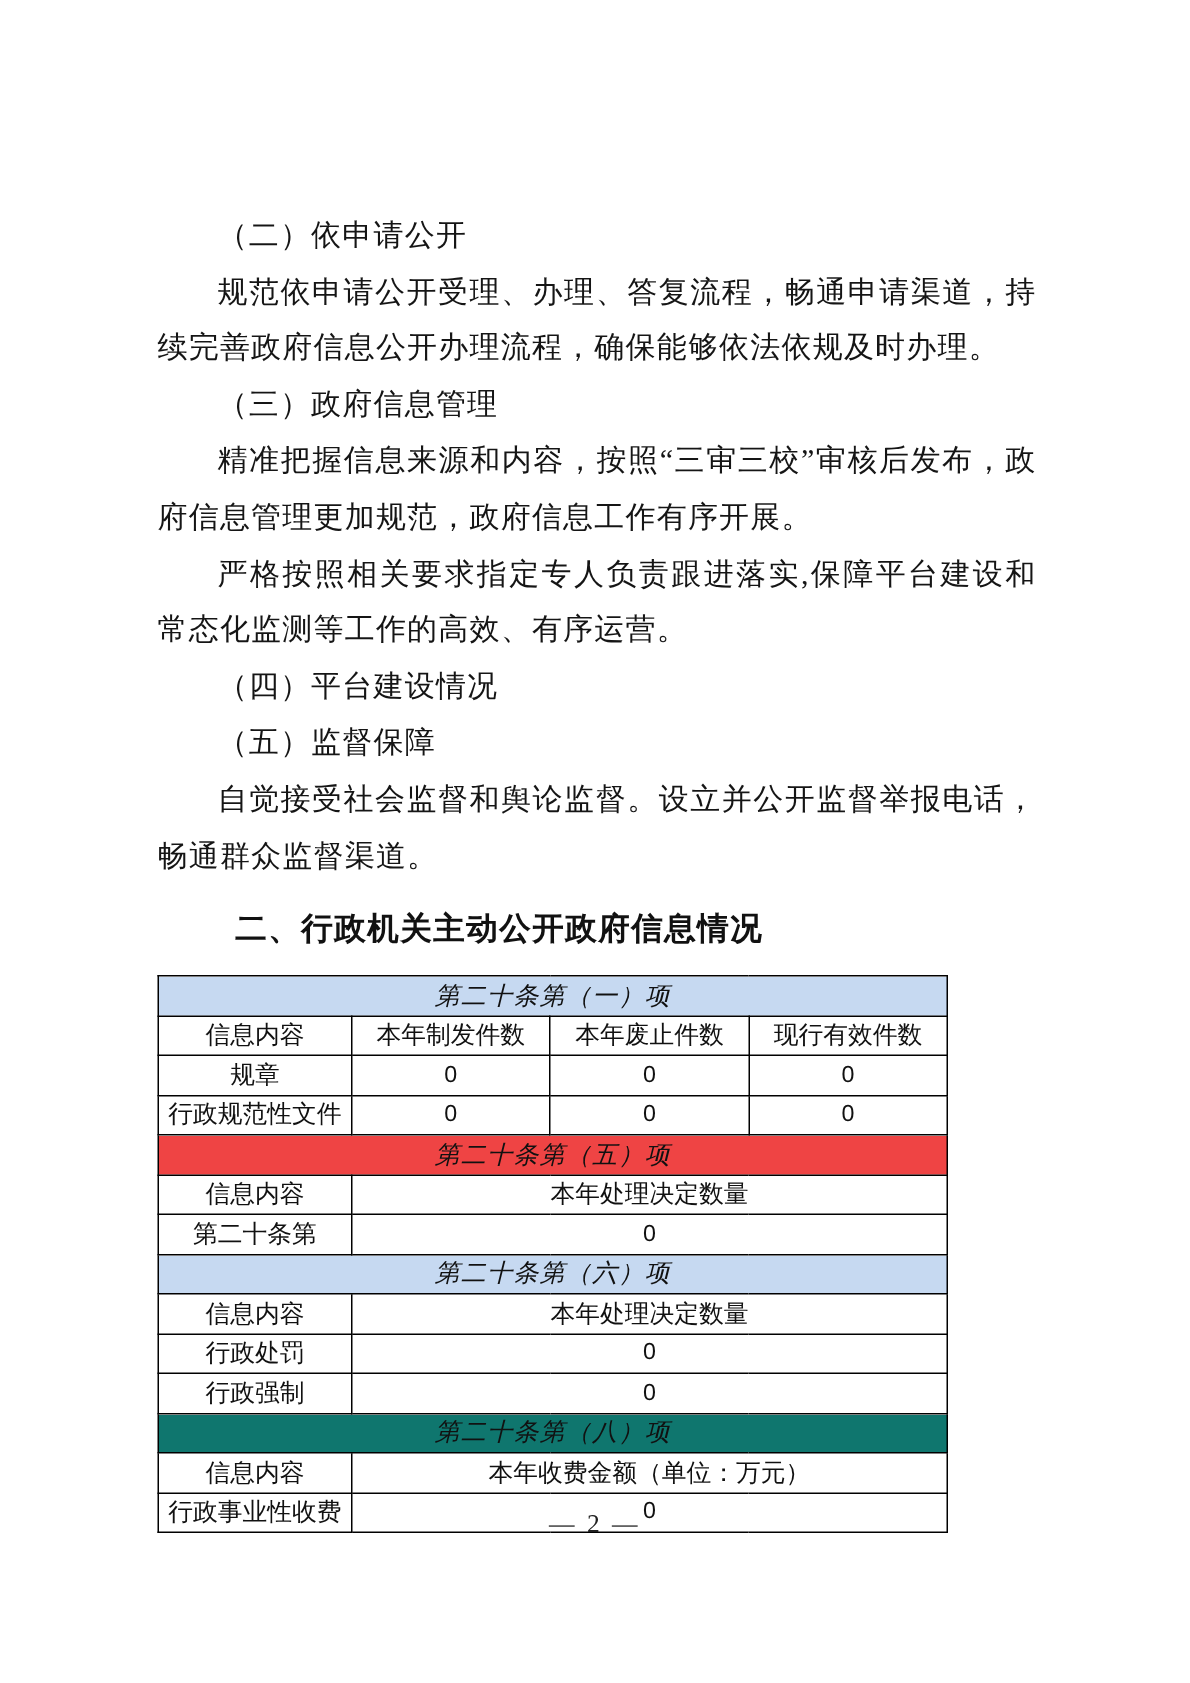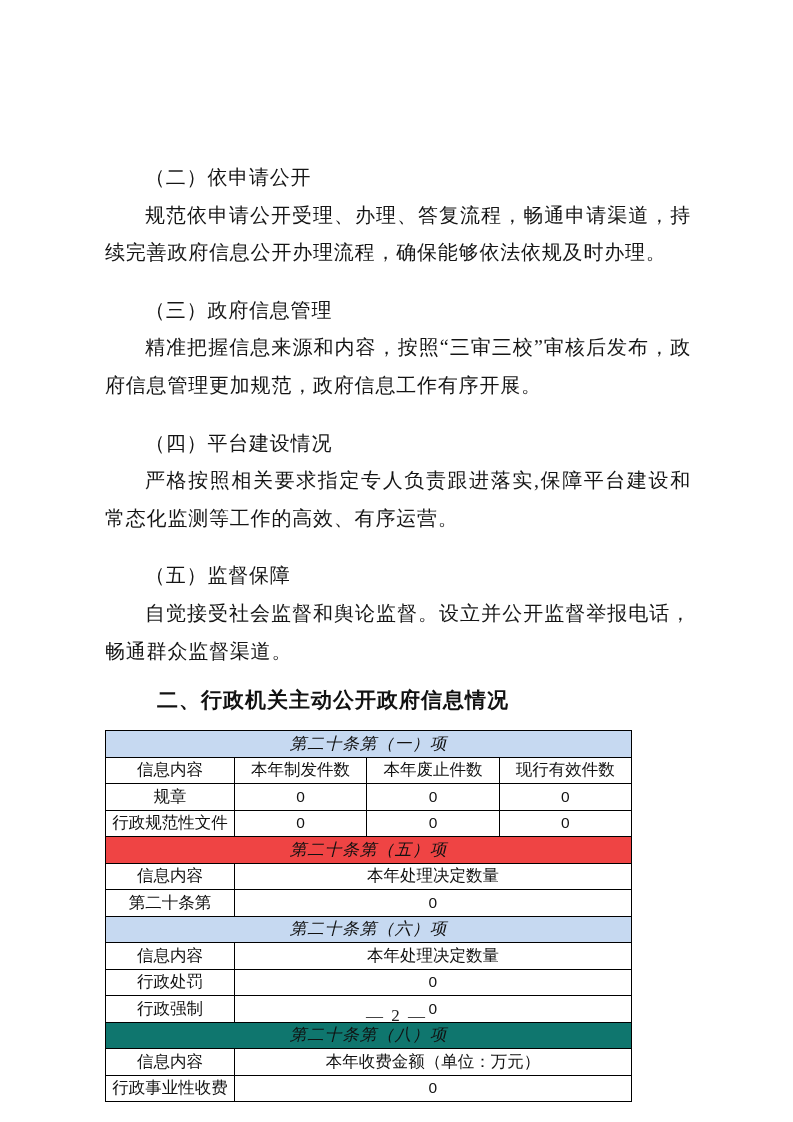--- a/index.html
+++ b/index.html
@@ -20,21 +20,21 @@
   }
   .para {
     margin: 0;
     font-size: 20px;
     line-height: 37.6px;
     letter-spacing: 0.8px;
     text-indent: 2em;
     text-align: justify;
     text-justify: inter-ideograph;
   }
-  .para.subheading { text-align: left; margin-top: 20px; }
+  .para.subheading { text-align: left; }
   .doc-heading {
     margin: 12px;
     font-family: "Liberation Sans", "DejaVu Sans", sans-serif;
     font-weight: bold;
     font-size: 21px;
     line-height: 36px;
     letter-spacing: 1px;
     text-indent: 1.9em;
     color: #111111;
   }
@@ -83,22 +83,22 @@
 <body>
 
 <div class="page">
   <div class="content">
 
     <div id="paragraphs">
         <p class="para subheading">（二）依申请公开</p>
         <p class="para body">规范依申请公开受理、办理、答复流程，畅通申请渠道，持续完善政府信息公开办理流程，确保能够依法依规及时办理。</p>
         <p class="para subheading">（三）政府信息管理</p>
         <p class="para body">精准把握信息来源和内容，按照“三审三校”审核后发布，政府信息管理更加规范，政府信息工作有序开展。</p>
+        <p class="para body">严格按照相关要求指定专人负责跟进落实,保障平台建设和常态化监测等工作的高效、有序运营。</p>
         <p class="para subheading">（四）平台建设情况</p>
-        <p class="para body">严格按照相关要求指定专人负责跟进落实,保障平台建设和常态化监测等工作的高效、有序运营。</p>
         <p class="para subheading">（五）监督保障</p>
         <p class="para body">自觉接受社会监督和舆论监督。设立并公开监督举报电话，畅通群众监督渠道。</p>
       </div>
 
     <h2 class="doc-heading">二、行政机关主动公开政府信息情况</h2>
 
     <table class="report-table" id="report-table">
         <colgroup>
           <col style="width: 24.5%;">
           <col style="width: 25.17%;">

